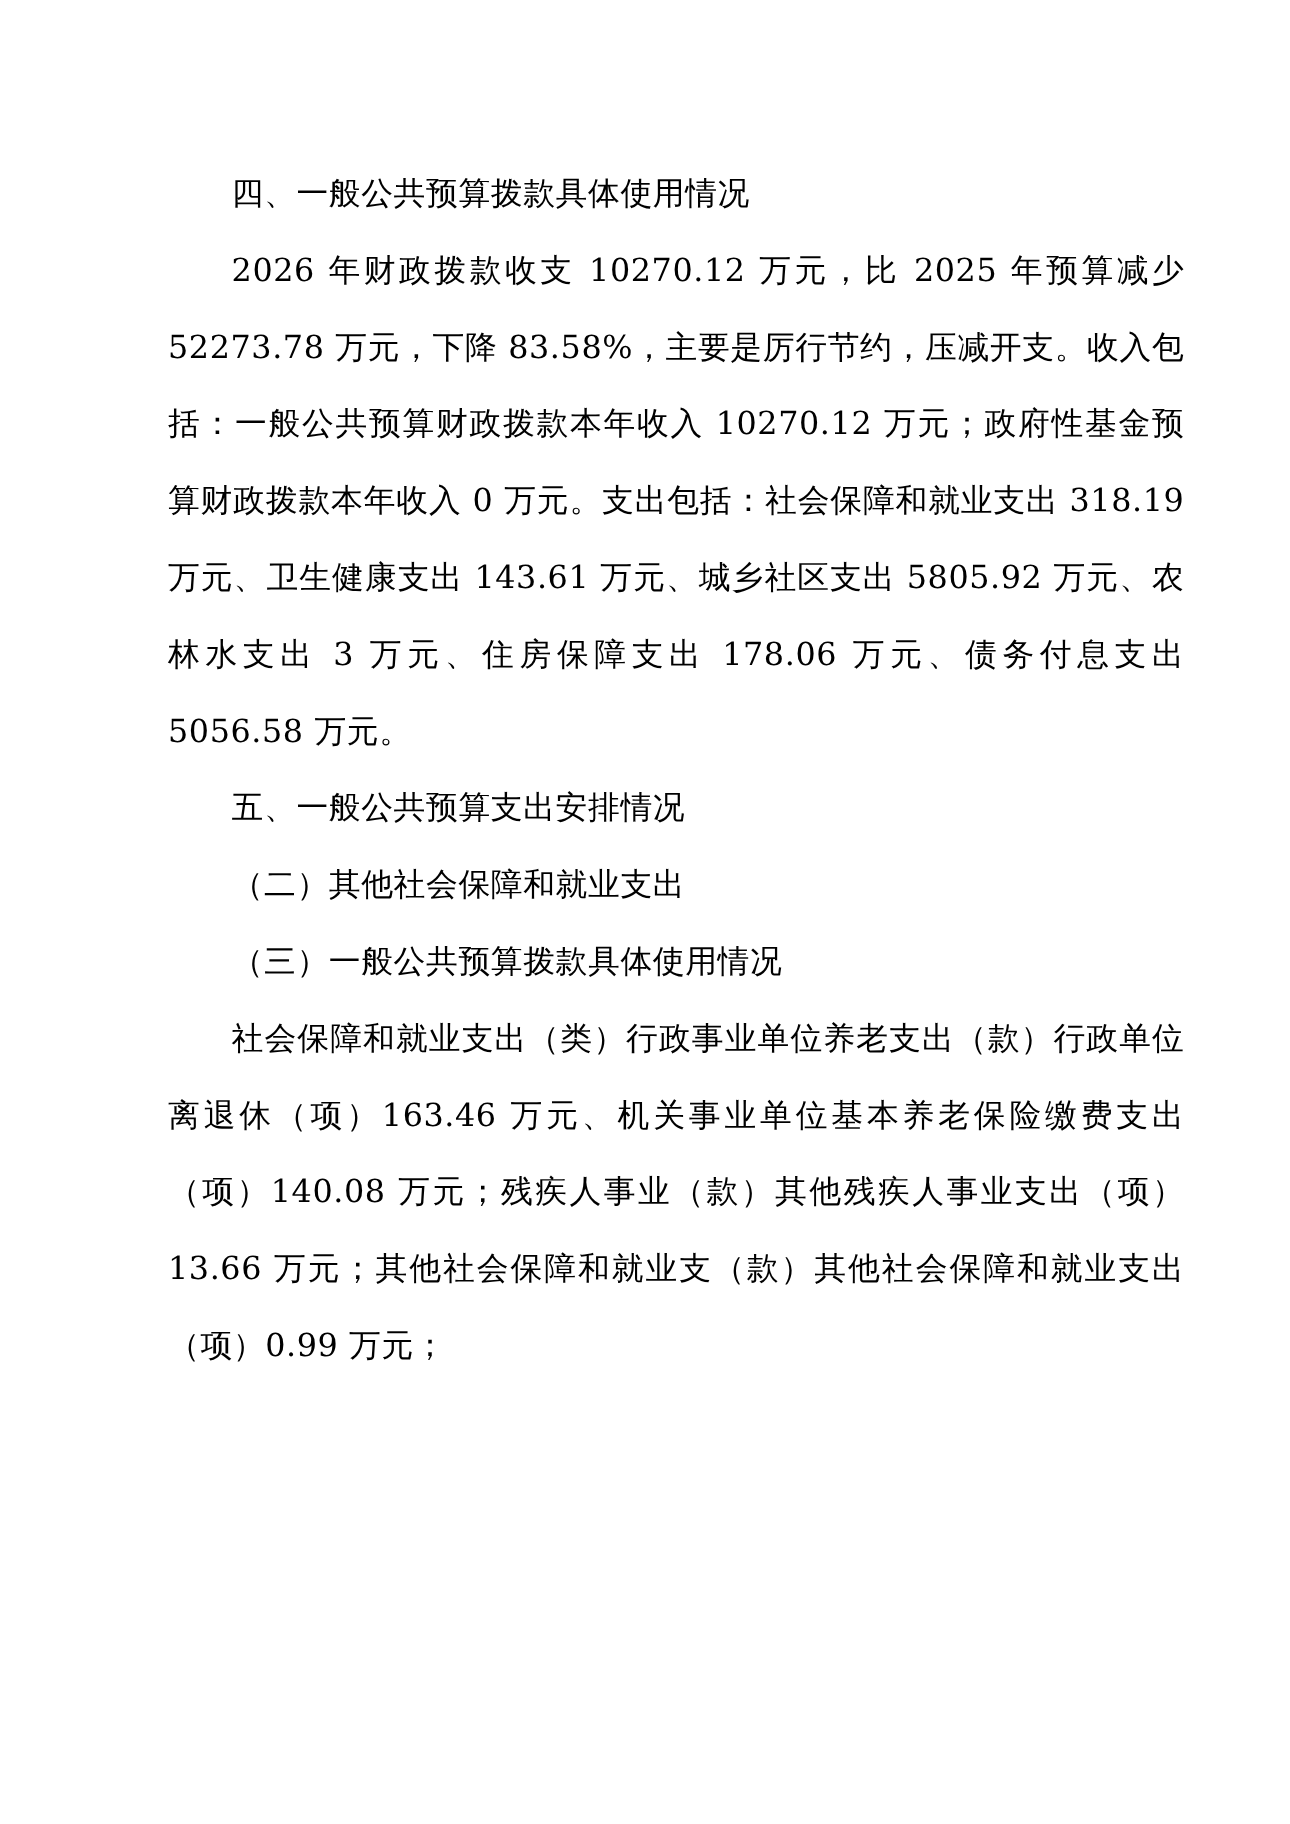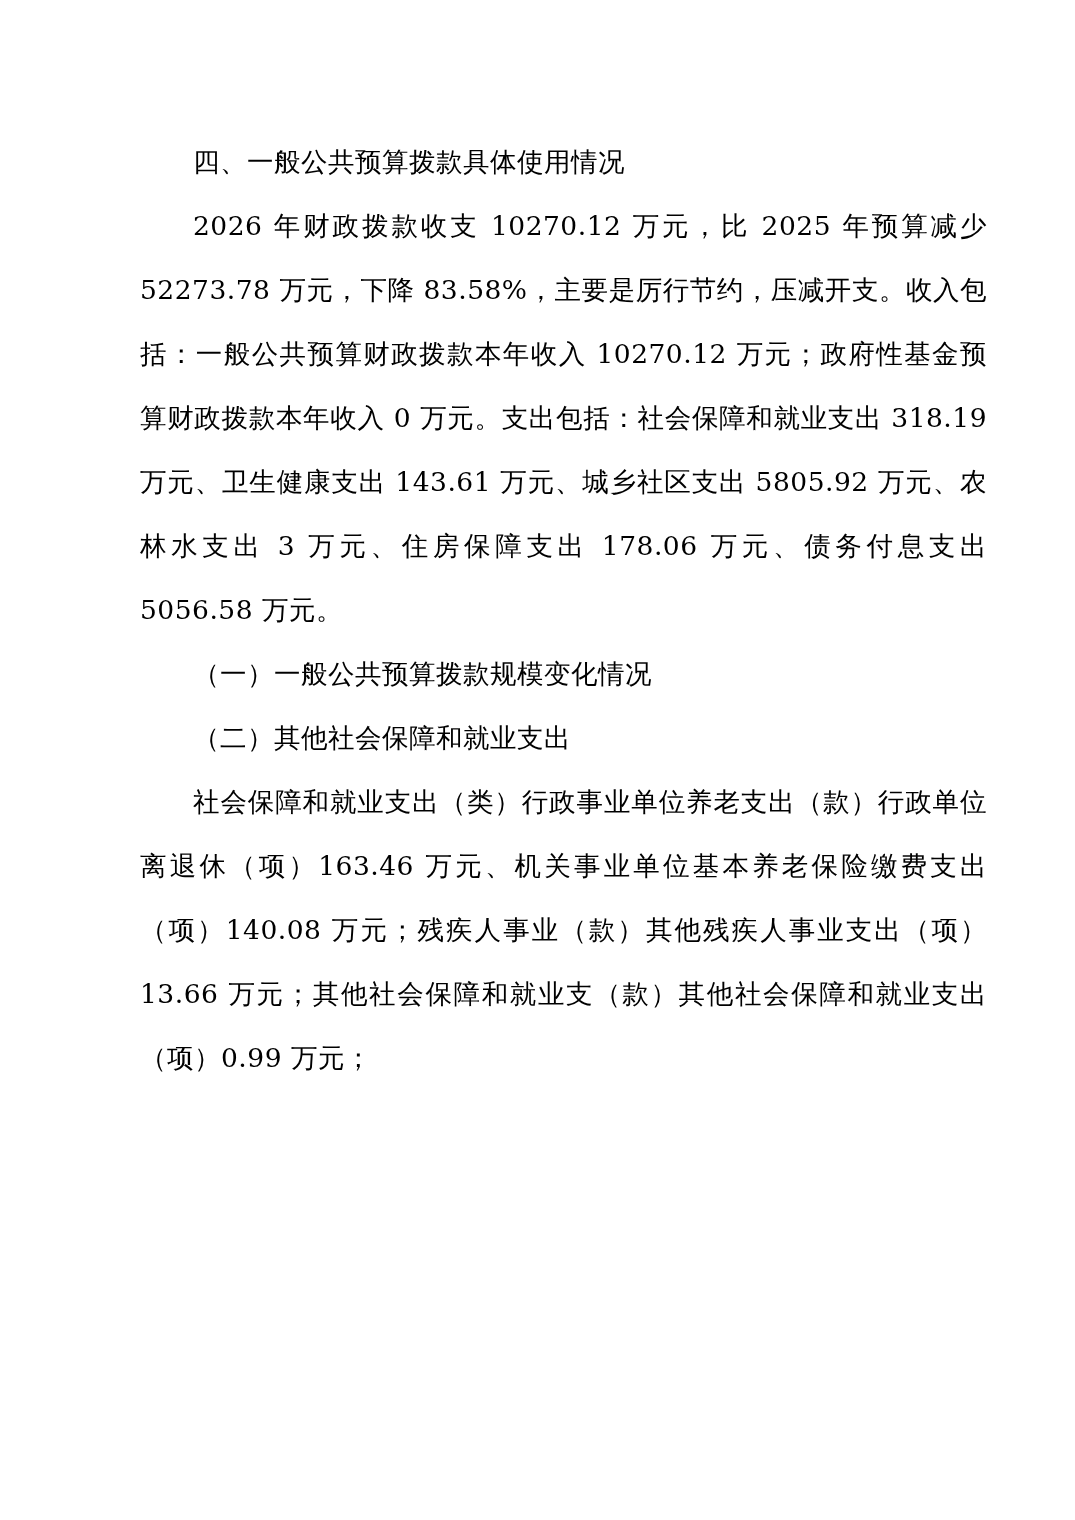--- a/index.html
+++ b/index.html
@@ -39,24 +39,25 @@
 </head>
 <body>
 
 <div class="page">
   <div class="doc-body">
 
     <p class="para heading">四、一般公共预算拨款具体使用情况</p>
 
     <p class="para">2026 年财政拨款收支 10270.12 万元，比 2025 年预算减少 52273.78 万元，下降 83.58%，主要是厉行节约，压减开支。收入包括：一般公共预算财政拨款本年收入 10270.12 万元；政府性基金预算财政拨款本年收入 0 万元。支出包括：社会保障和就业支出 318.19 万元、卫生健康支出 143.61 万元、城乡社区支出 5805.92 万元、农林水支出 3 万元、住房保障支出 178.06 万元、债务付息支出 5056.58 万元。</p>
 
+    <p class="para heading nojust">五、一般公共预算支出安排情况</p>
 
-    <p class="para heading nojust">（一）一般公共预算拨款规模变化情况</p>
 
 
     <p class="para heading nojust">（二）其他社会保障和就业支出</p>
 
 
+    <p class="para heading nojust">（三）一般公共预算拨款具体使用情况</p>
 
     <p class="para">社会保障和就业支出（类）行政事业单位养老支出（款）行政单位离退休（项）163.46 万元、机关事业单位基本养老保险缴费支出（项）140.08 万元；残疾人事业（款）其他残疾人事业支出（项）13.66 万元；其他社会保障和就业支（款）其他社会保障和就业支出（项）0.99 万元；</p>
 
   </div>
 </div>
 
 </body></html>

